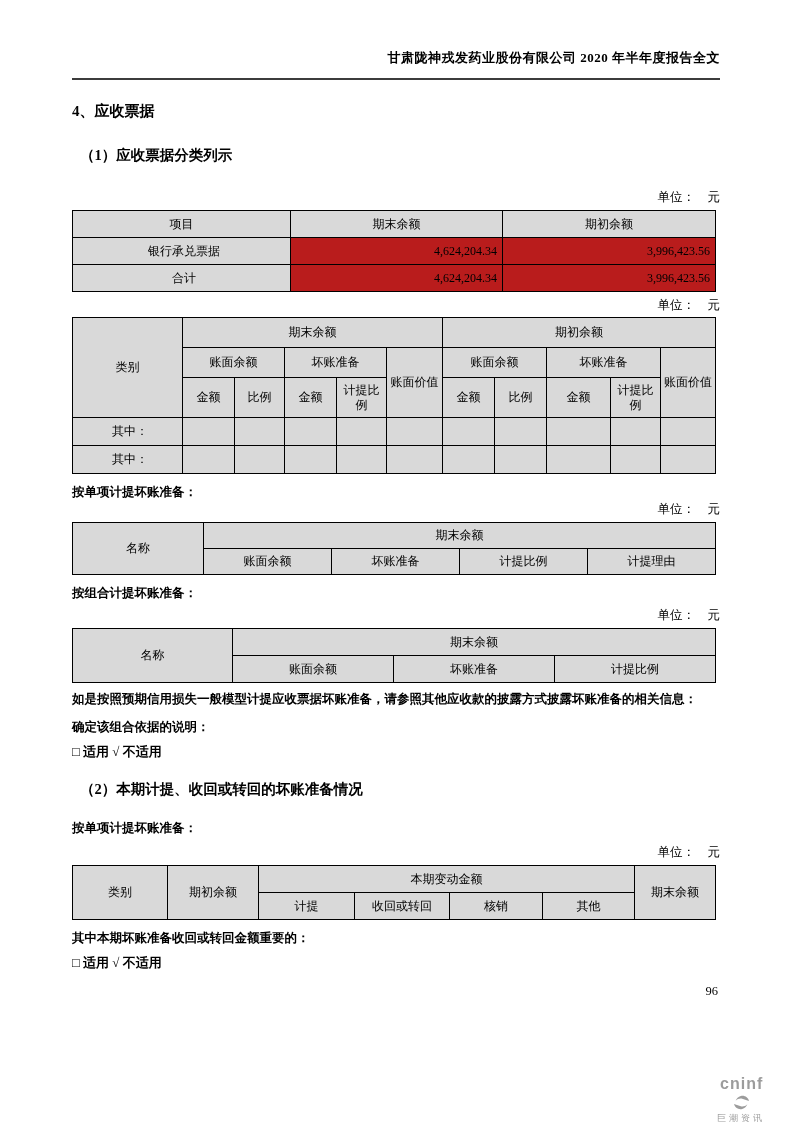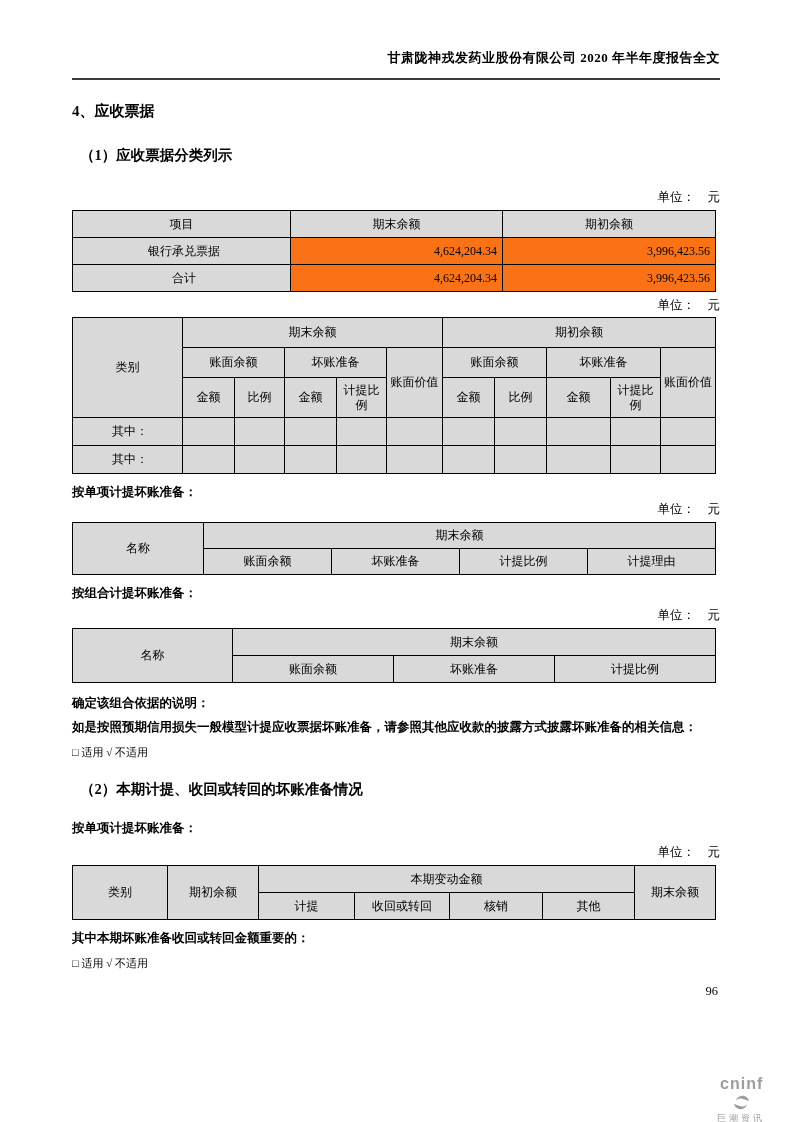--- a/index.html
+++ b/index.html
@@ -33,42 +33,42 @@
   }
   .u1{margin-top:26px;}
   .u2{margin-top:6px;}
   .u3{margin-top:2px;}
   .u4{margin-top:7px;}
   .u5{margin-top:9px;}
   .note{font-size:12.5px;line-height:16px;margin-top:10px;font-weight:bold;}
   .n3{margin-top:12px;}
   .n4{margin-top:8px;}
   .n5{margin-top:22px;}
-  .chk{font-size:11px;line-height:16px;margin-top:9px;}
+  .chk{font-size:13px;line-height:16px;margin-top:9px;font-weight:bold;}
 
   table{
     border-collapse:collapse;
     table-layout:fixed;
     width:643px;
     border:1.5px solid #000;
     margin-top:5px;
     font-size:12px;
   }
   .t2{margin-top:4px;}
   td{
     border:1px solid #000;
     background:#d9d9d9;
     text-align:center;
     vertical-align:middle;
     padding:1px 3px;
     overflow:hidden;
     line-height:15px;
   }
   td.num{
-    background:#f97316;
+    background:#b91c1c;
     text-align:right;
     padding-right:5px;
   }
   td.lbl{
     text-align:center;
     padding-left:8px;
   }
   tr.r27{height:27px;}
   tr.r30{height:30px;}
   tr.r40{height:40px;}
@@ -241,22 +241,22 @@
       <td colspan="3">期末余额</td>
     </tr>
     <tr class="r27">
       <td>账面余额</td>
       <td>坏账准备</td>
       <td>计提比例</td>
     </tr>
   </tbody>
     </table>
 
+  <div class="note n4">如是按照预期信用损失一般模型计提应收票据坏账准备，请参照其他应收款的披露方式披露坏账准备的相关信息：</div>
   <div class="note n3">确定该组合依据的说明：</div>
-  <div class="note n4">如是按照预期信用损失一般模型计提应收票据坏账准备，请参照其他应收款的披露方式披露坏账准备的相关信息：</div>
   <div class="chk">□ 适用 √ 不适用</div>
 
   <div class="h2 h2b">（2）本期计提、收回或转回的坏账准备情况</div>
 
   <div class="note n5">按单项计提坏账准备：</div>
   <div class="unit u5">单位：　元</div>
 
   <table>
     <colgroup>
       <col style="width:95px">

